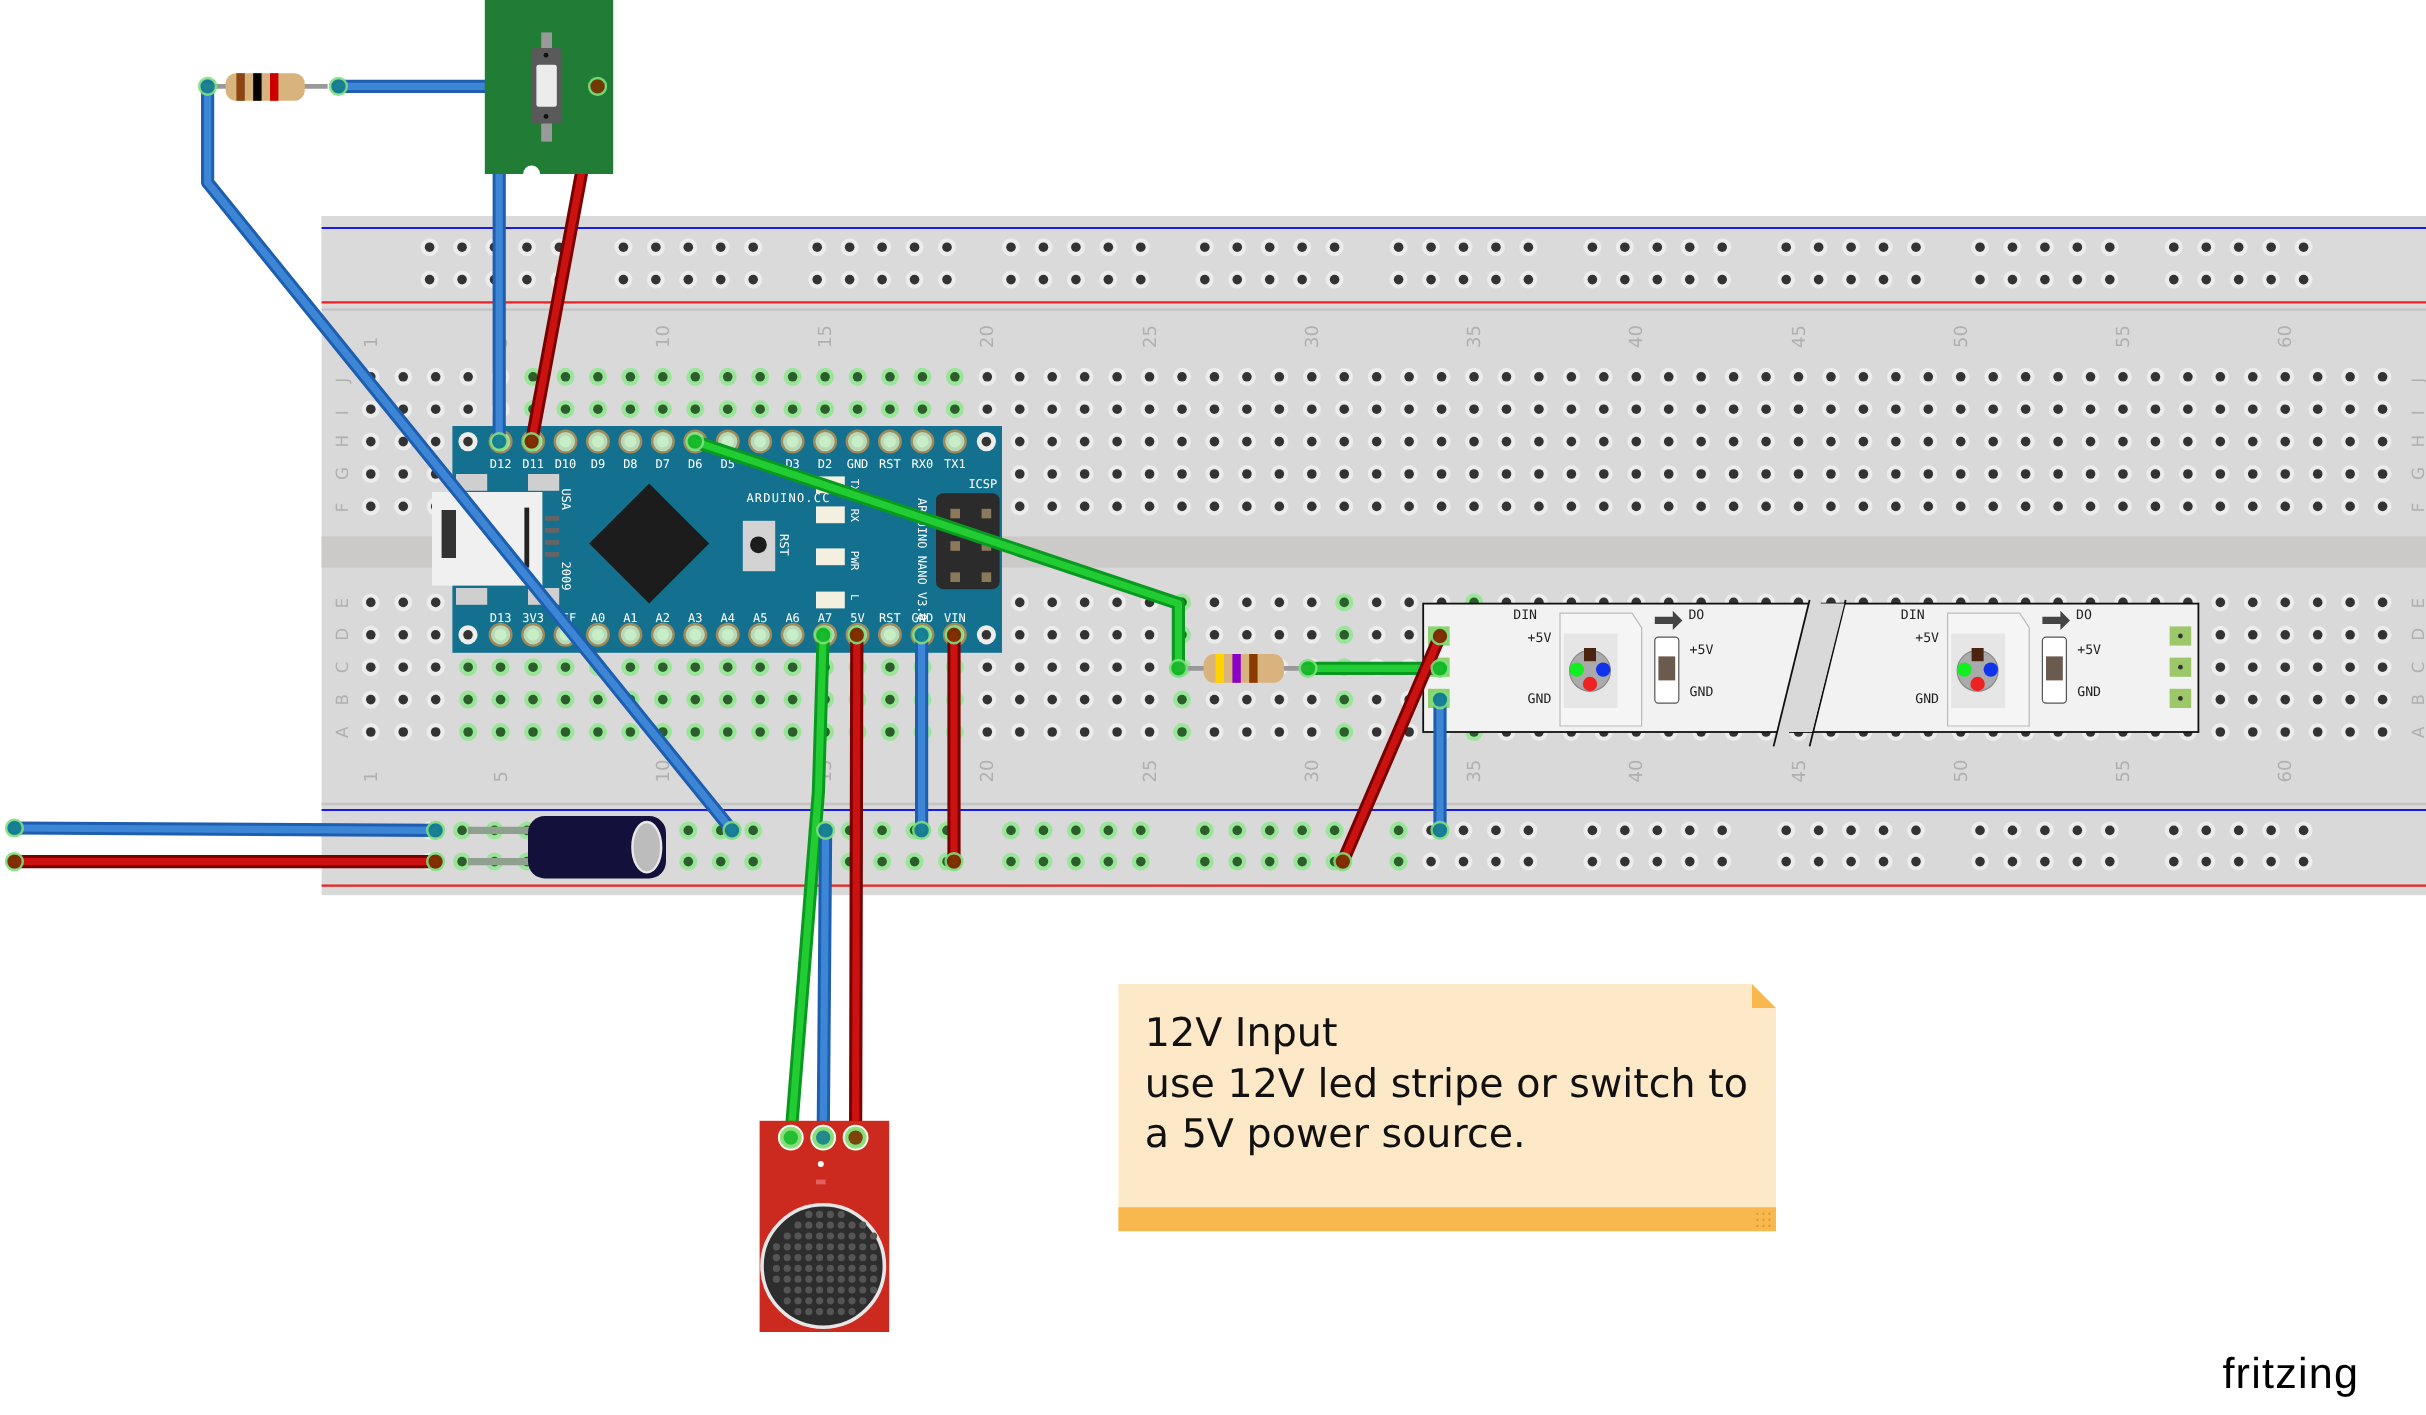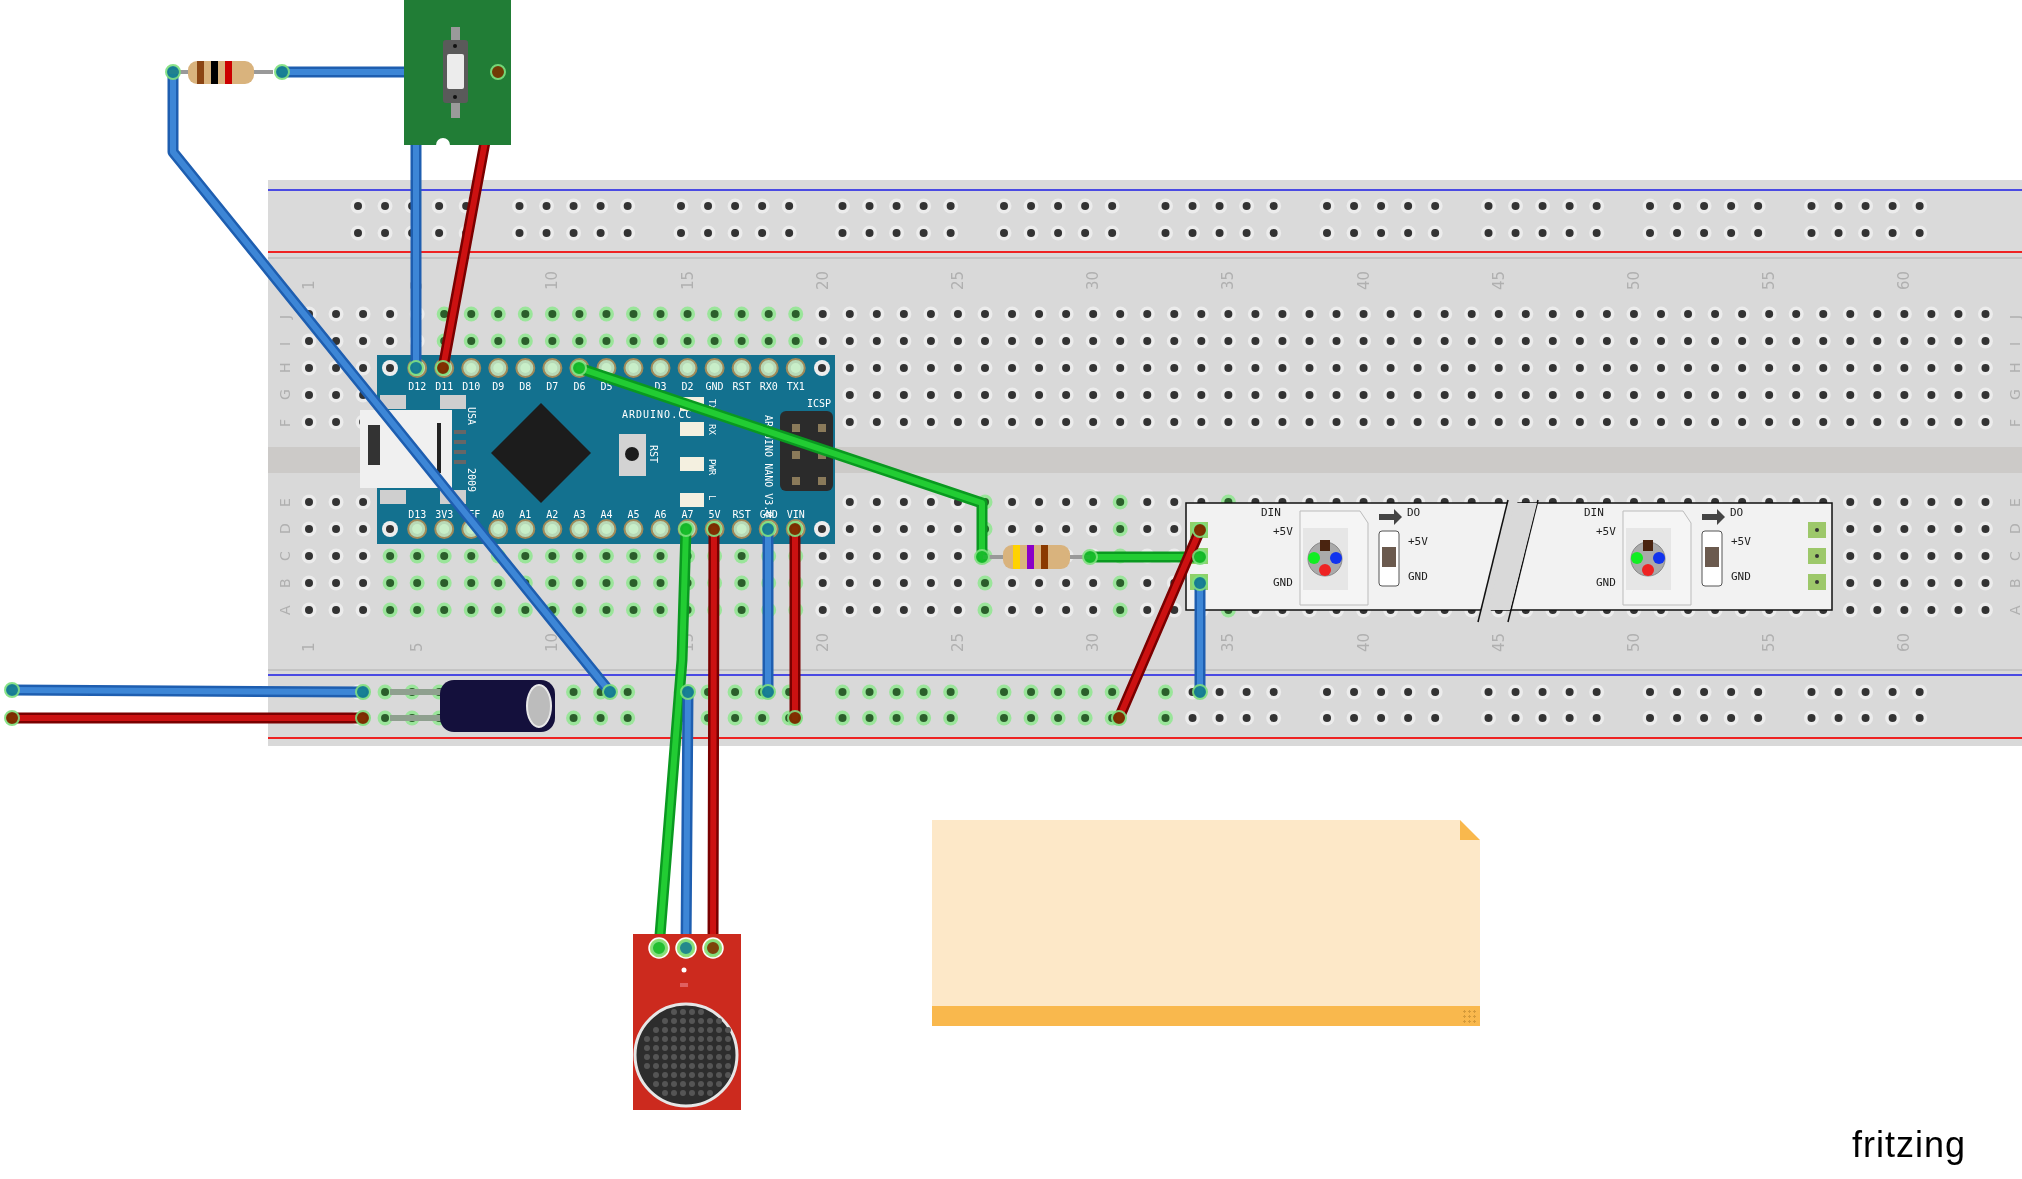--- a/index.html
+++ b/index.html
@@ -3887,17 +3887,20 @@
       <circle cx="713" cy="948" r="7" fill="#7a3300" stroke="#7ee07e" stroke-width="2" opacity="0.9"></circle>
       <circle cx="12" cy="690" r="7" fill="#16808f" stroke="#7ee07e" stroke-width="2" opacity="0.9"></circle>
       <circle cx="363" cy="692" r="7" fill="#16808f" stroke="#7ee07e" stroke-width="2" opacity="0.9"></circle>
       <circle cx="12" cy="718" r="7" fill="#7a3300" stroke="#7ee07e" stroke-width="2" opacity="0.9"></circle>
       <circle cx="363" cy="718" r="7" fill="#7a3300" stroke="#7ee07e" stroke-width="2" opacity="0.9"></circle>
     </g>
 </svg>
 
 <div class="note">
   <div class="note-corner"></div>
+  <div class="note-text">12V Input
+use 12V led stripe or switch to
+a 5V power source.</div>
   <div class="note-bar"></div>
   <div class="note-grip"></div>
 </div>
 
 <div class="logo">fritzing</div>
 
 </body></html>

